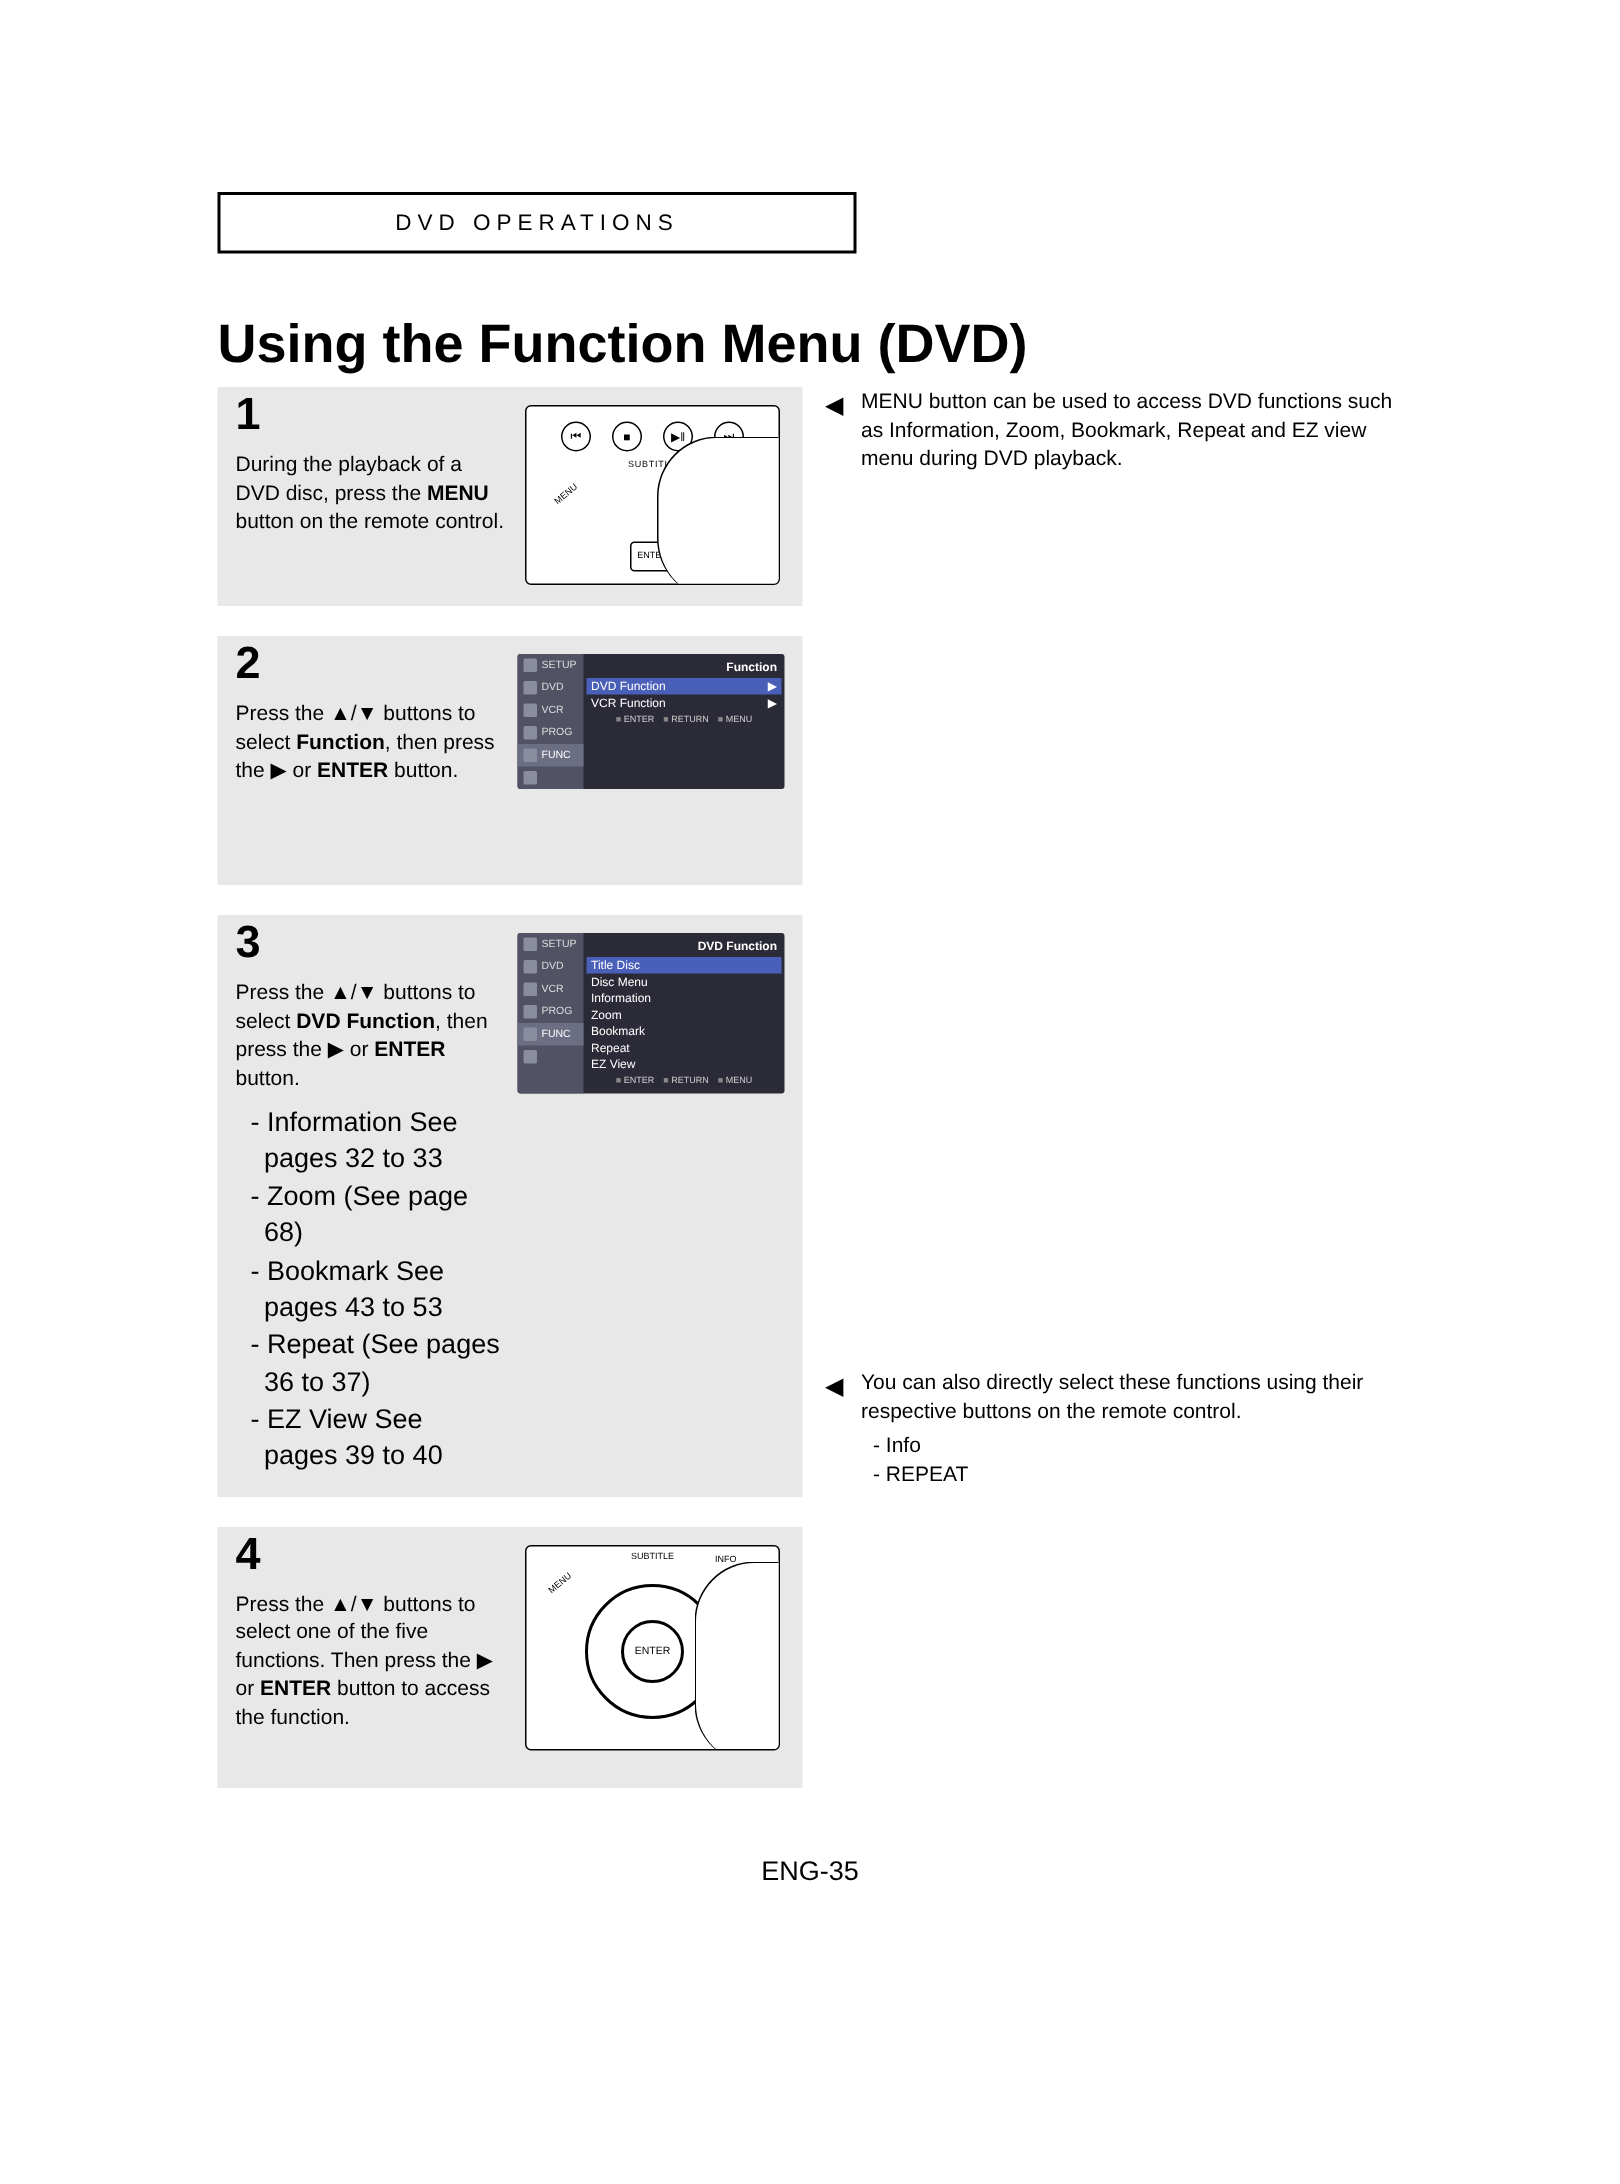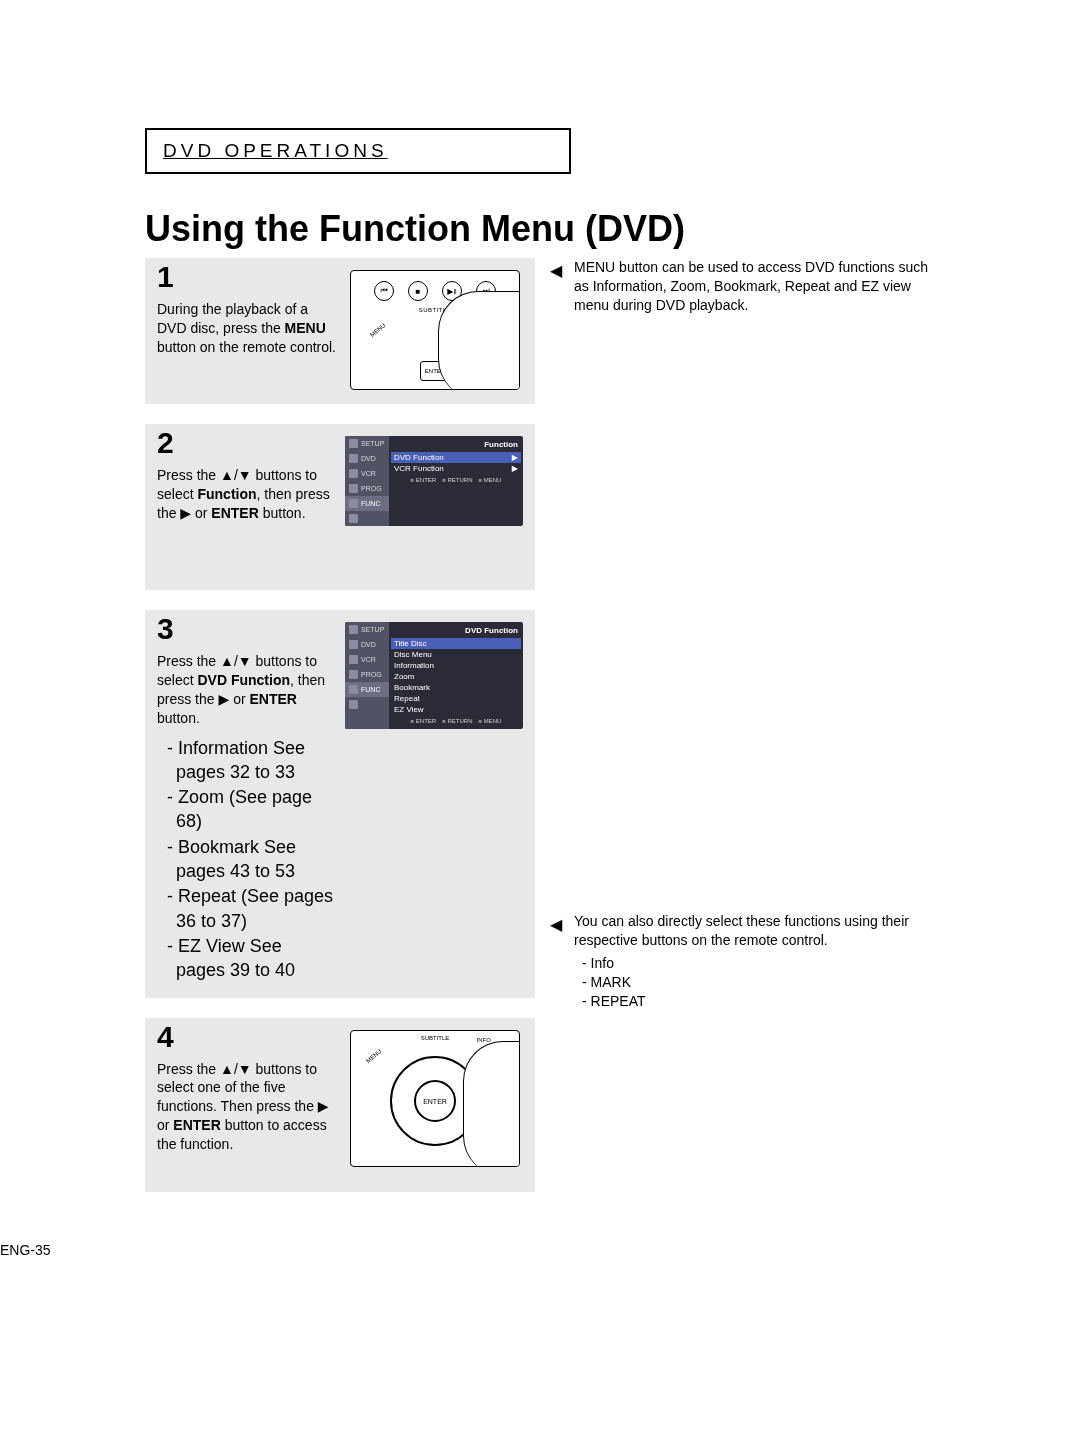--- a/index.html
+++ b/index.html
@@ -17,24 +17,23 @@
     height: 1456px;
     position: relative;
   }
   .section-label-box {
     position: absolute;
     left: 145px;
     top: 128px;
     width: 390px;
     border: 2px solid #000;
     padding: 10px 16px;
-    font-size: 19px;
+    font-size: 15px;
     letter-spacing: 4px;
-    text-align: left;
-    text-decoration: underline;
+    text-align: center;
   }
   .title {
     position: absolute;
     left: 145px;
     top: 208px;
     font-size: 36px;
     font-weight: bold;
     font-family: Arial, Helvetica, sans-serif;
   }
   .steps-col {
@@ -160,21 +159,21 @@
   .note-block { position:relative; padding-left:20px; margin-bottom: 20px;}
   .note-pointer {
     position:absolute; left:-4px; top:2px; font-size:16px;
   }
   .note-list {
     margin:4px 0 0 0; padding:0 0 0 8px; list-style:none;
   }
   .note-list li::before { content:"- ";}
   .note2 { position:absolute; left:554px; top:912px; width:378px; font-size:14px; line-height:1.35;}
   .page-num {
-    position:absolute; left:0; right:0; bottom:198px; font-size:14px;
+    position:absolute; left:0; right:0; bottom:198px; text-align:center; font-size:18px;
   }
   
   .remote-fig2 {
     width: 168px;
     height: 135px;
     background: #fff;
     border: 1px solid #000;
     border-radius: 4px;
     position: relative;
     overflow:hidden;
@@ -206,21 +205,20 @@
       <span>MENU button can be used to access DVD functions such as Information, Zoom, Bookmark, Repeat and EZ view menu during DVD playback.</span>
     </div>
   </div>
 
   <div class="note2">
     <div class="note-block" style="padding-left:20px;">
       <span class="note-pointer">◀</span>
       <span>You can also directly select these functions using their respective buttons on the remote control.</span>
       <ul class="note-list">
         <li>Info</li>
-        <li>MARK</li>
         <li>REPEAT</li>
       </ul>
     </div>
   </div>
 
   <div class="steps-col">
 
     <div class="step">
       <div class="step-num">1</div>
       <div class="step-text">

